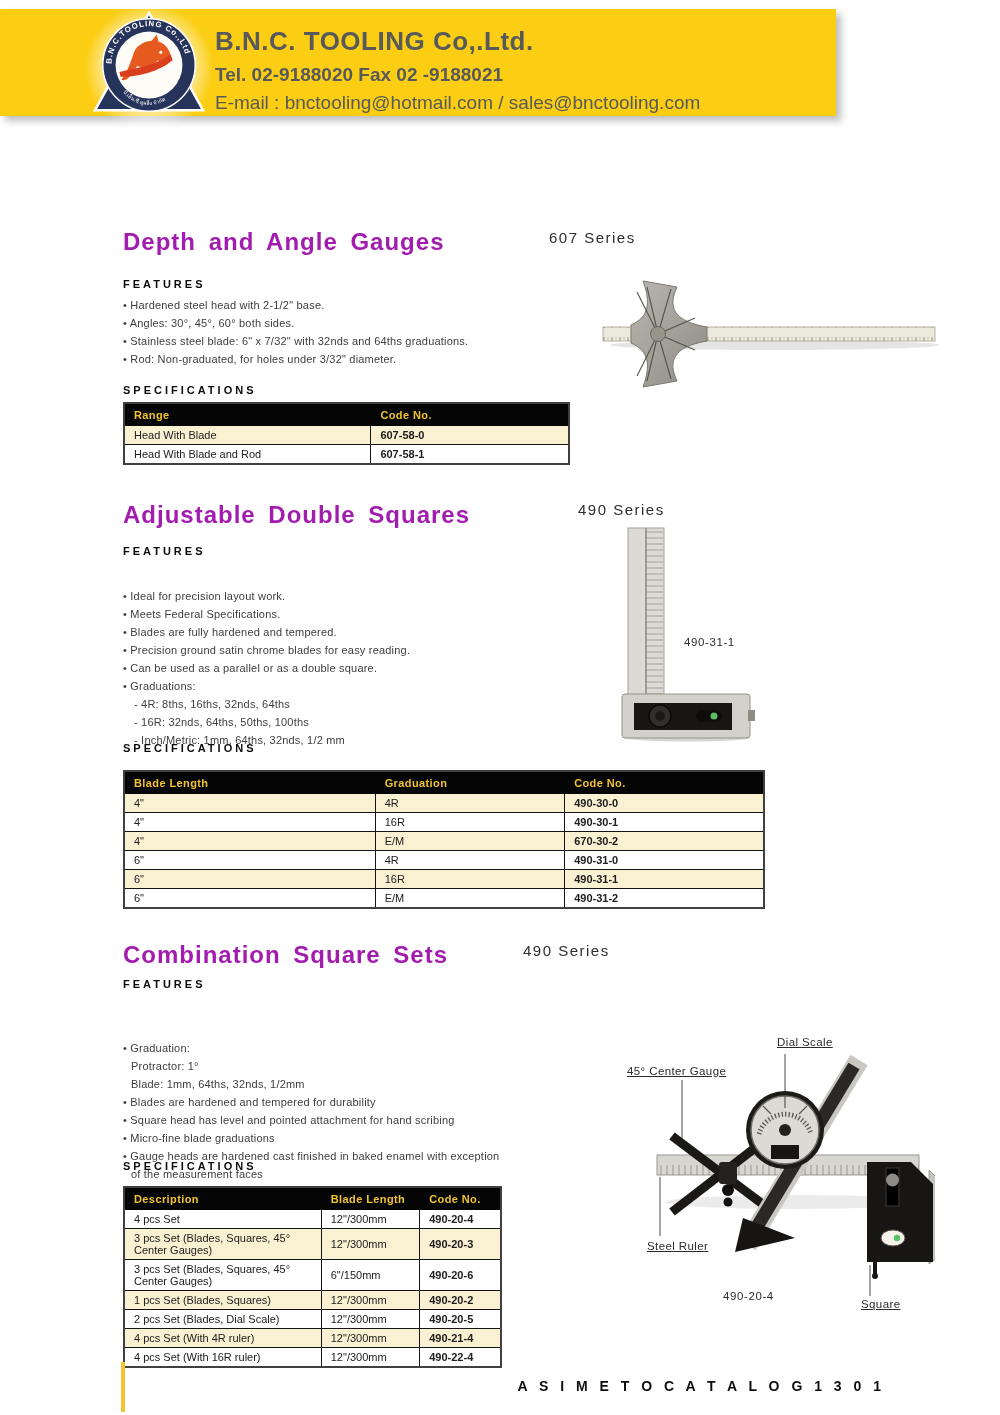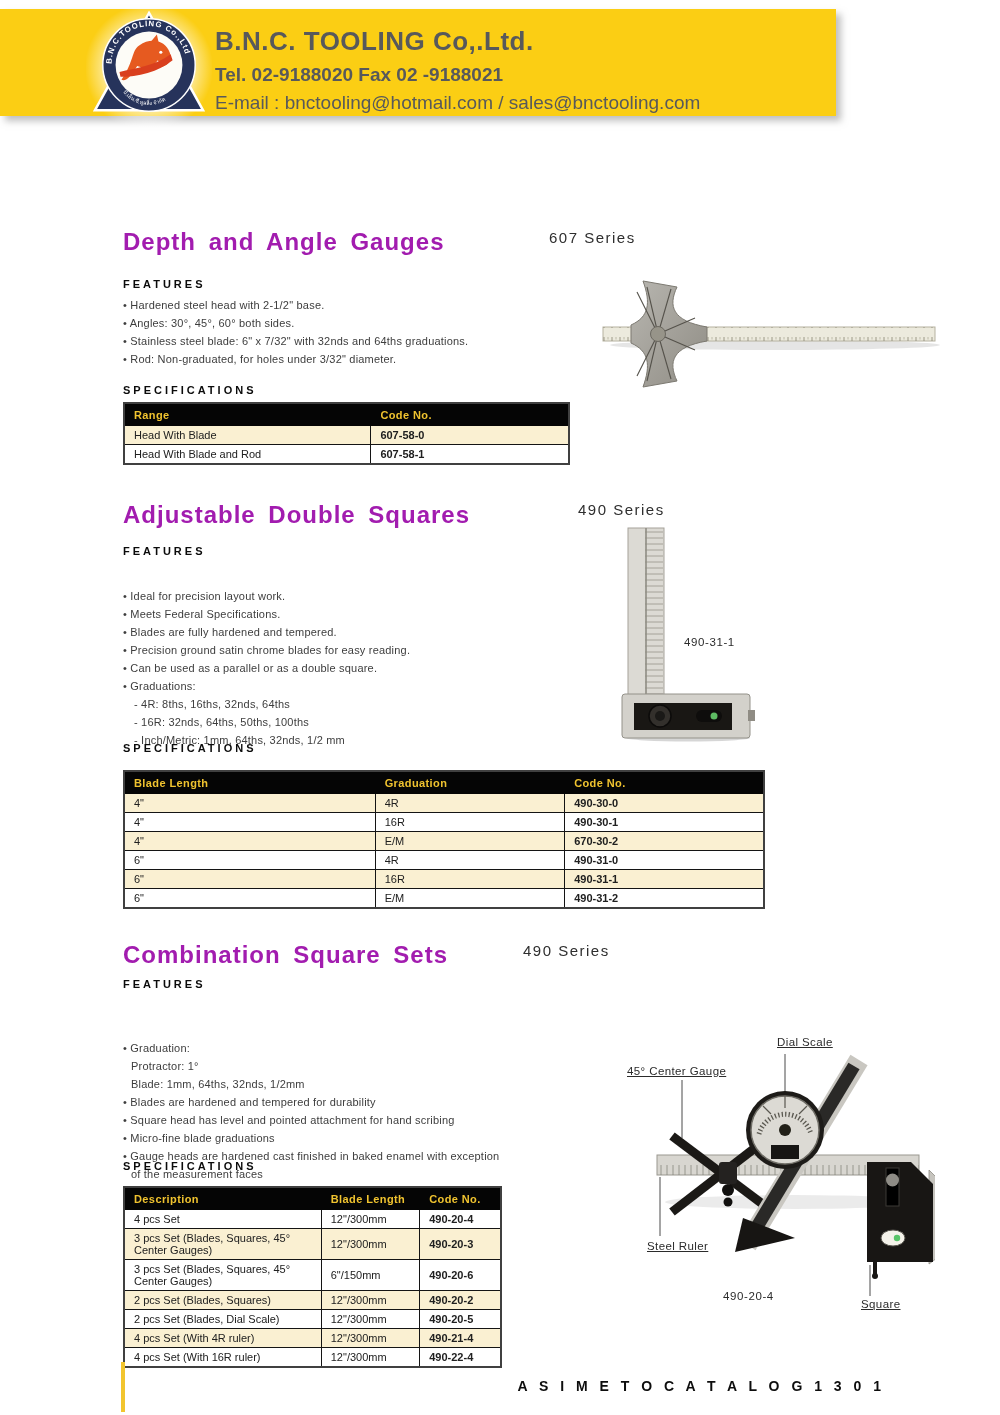--- a/index.html
+++ b/index.html
@@ -291,21 +291,21 @@
           <td>3 pcs Set (Blades, Squares, 45° Center Gauges)</td>
           <td>12"/300mm</td>
           <td class="code">490-20-3</td>
         </tr>
       <tr>
           <td>3 pcs Set (Blades, Squares, 45° Center Gauges)</td>
           <td>6"/150mm</td>
           <td class="code">490-20-6</td>
         </tr>
       <tr>
-          <td>2 pcs Set (Blades, Squares)</td>
+          <td>1 pcs Set (Blades, Squares)</td>
           <td>12"/300mm</td>
           <td class="code">490-20-2</td>
         </tr>
       <tr>
           <td>2 pcs Set (Blades, Dial Scale)</td>
           <td>12"/300mm</td>
           <td class="code">490-20-5</td>
         </tr>
       <tr>
           <td>4 pcs Set  (With 4R ruler)</td>

